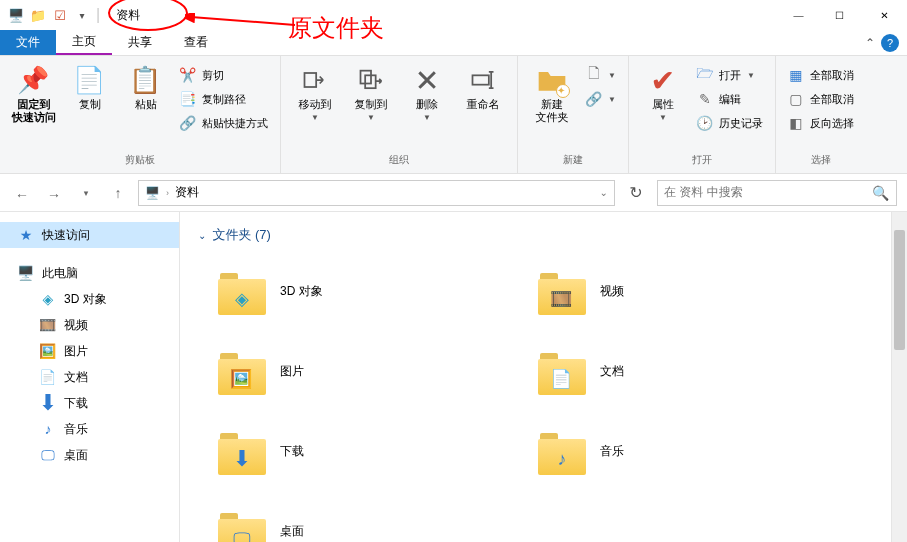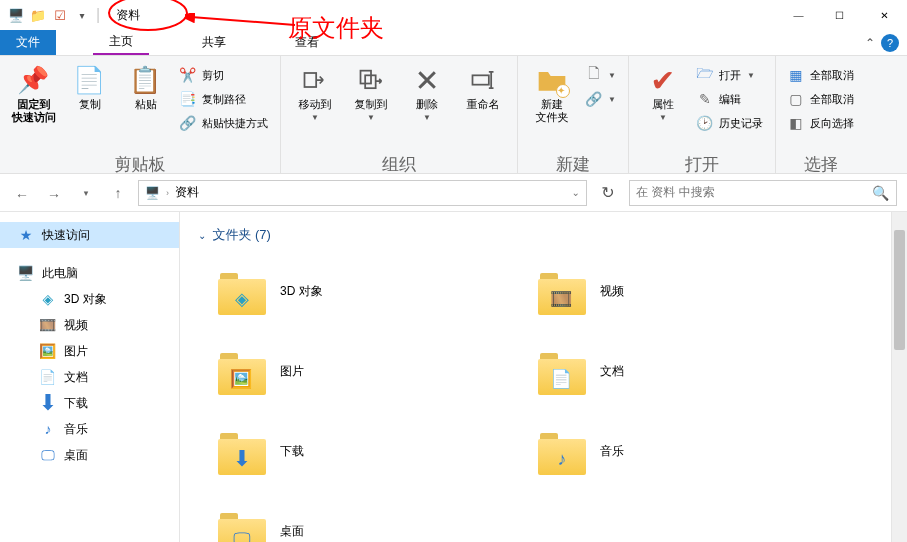--- a/index.html
+++ b/index.html
@@ -10,47 +10,47 @@
 .titlebar-left { display: flex; align-items: center; gap: 6px; padding-left: 8px; }
 .titlebar-left .ico { width: 16px; height: 16px; font-size: 13px; display:inline-flex; align-items:center; justify-content:center; }
 .titlebar-title { margin-left: 10px; font-size: 12px; }
 .titlebar-right { margin-left: auto; display: flex; }
 .winbtn { width: 45px; height: 30px; display:flex; align-items:center; justify-content:center; font-size:10px; font-family:"Segoe MDL2 Assets","Segoe UI Symbol"; }
 .titlebar .circle { position:absolute; left:108px; top:-5px; width:80px; height:36px; border:2px solid red; border-radius:50%; pointer-events:none; }
 .annot-arrow { position:absolute; left:185px; top:13px; pointer-events:none; }
 .annot-text { position:absolute; left:288px; top:12px; color:red; font-size:24px; font-family:"SimSun"; pointer-events:none; }
 
 
-.ribbon-tabs { height: 26px; display:flex; align-items:stretch; border-bottom:1px solid #e1e1e1; background:#fff;gap:37px; }
+.ribbon-tabs { height: 26px; display:flex; align-items:stretch; border-bottom:1px solid #e1e1e1; background:#fff; }
 .ribbon-tabs .tab { padding: 0 16px; display:flex; align-items:center; font-size:12px; }
 .ribbon-tabs .tab.file { background:#1979ca; color:#fff; }
 .ribbon-tabs .tab.active { border-bottom:2px solid #a21caf; }
 .ribbon-tabs .rightctrl { margin-left:auto; display:flex; align-items:center; gap:6px; padding-right:8px; }
 .ribbon-tabs .help { width:18px; height:18px; border-radius:50%; background:#1979ca; color:#fff; font-size:11px; display:flex; align-items:center; justify-content:center; }
 
 
 .ribbon { height: 118px; background:#f5f6f7; display:flex; border-bottom:1px solid #e1e1e1; }
 .group { display:flex; flex-direction:column; padding: 4px 8px 2px; border-right:1px solid #e1e1e1; }
 .group-body { flex:1; display:flex; align-items:flex-start; gap:4px; }
-.group-label { height:18px; font-size:17px; color:#666; text-align:center; }
+.group-label { height:18px; font-size:10px; color:#666; text-align:center; }
 .bigbtn { display:flex; flex-direction:column; align-items:center; justify-content:flex-start; width:52px; padding-top:4px; gap:2px; }
 .bigbtn .bigicon { width:32px; height:32px; display:flex; align-items:center; justify-content:center; font-size:26px; color:#5b5b5b; }
 .bigbtn .lbl { font-size:11px; text-align:center; line-height:13px; }
 .smallstack { display:flex; flex-direction:column; gap:2px; padding-top:4px; }
 .smallbtn { display:flex; align-items:center; gap:6px; font-size:11px; height:22px; padding:0 4px; }
 .smallbtn .sicon { width:16px; height:16px; display:inline-flex; align-items:center; justify-content:center; font-size:14px; }
 .dropdown-caret { font-size:8px; color:#555; }
 
 
 .navbar { height: 38px; display:flex; align-items:center; gap:8px; padding:0 10px; border-bottom:1px solid #e5e5e5; }
 .navbtn { width:24px; height:24px; display:flex; align-items:center; justify-content:center; color:#666; font-size:14px; }
 .addr { flex:1; height:26px; border:1px solid #ccc; display:flex; align-items:center; padding:0 6px; font-size:12px; gap:6px; }
 .addr .drop { margin-left:auto; }
 .refresh { width:26px; height:26px; display:flex; align-items:center; justify-content:center; color:#555; }
-.search { width:268px; height:26px; border:1px solid #ccc; display:flex; align-items:center; padding:0 6px; font-size:12px; color:#777; }
+.search { width:240px; height:26px; border:1px solid #ccc; display:flex; align-items:center; padding:0 6px; font-size:12px; color:#777; }
 .search .sicon { margin-left:auto; font-size:14px; color:#555; }
 
 
 .content { display:flex; height: calc(542px - 30px - 26px - 118px - 38px); }
 .sidebar { width:180px; border-right:1px solid #e5e5e5; padding-top:10px; overflow:hidden; }
 .side-item { display:flex; align-items:center; gap:8px; height:26px; padding-left:18px; font-size:12px; }
 .side-item.active { background:#cce8ff; }
 .side-item.sub { padding-left:40px; }
 .side-item .sideicon { width:16px; height:16px; display:inline-flex; align-items:center; justify-content:center; font-size:14px; }
 .main { flex:1; padding:14px 18px; overflow:auto; position:relative; }

